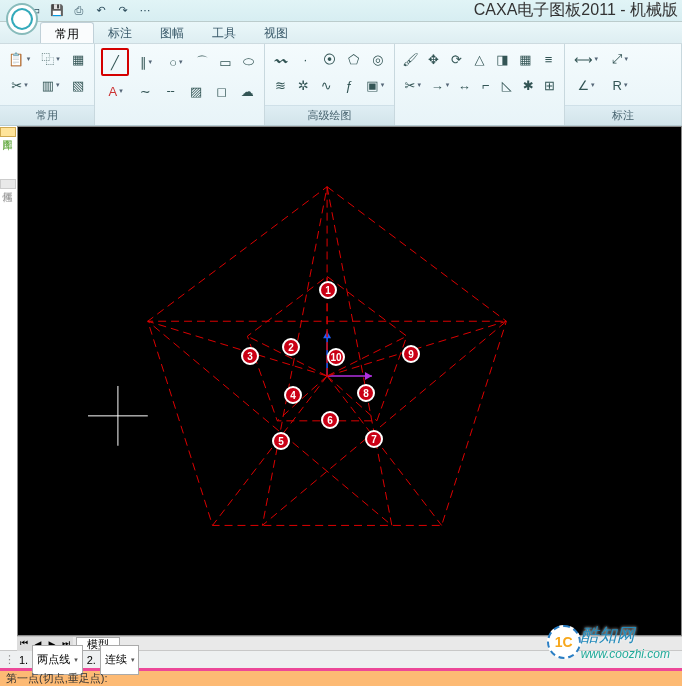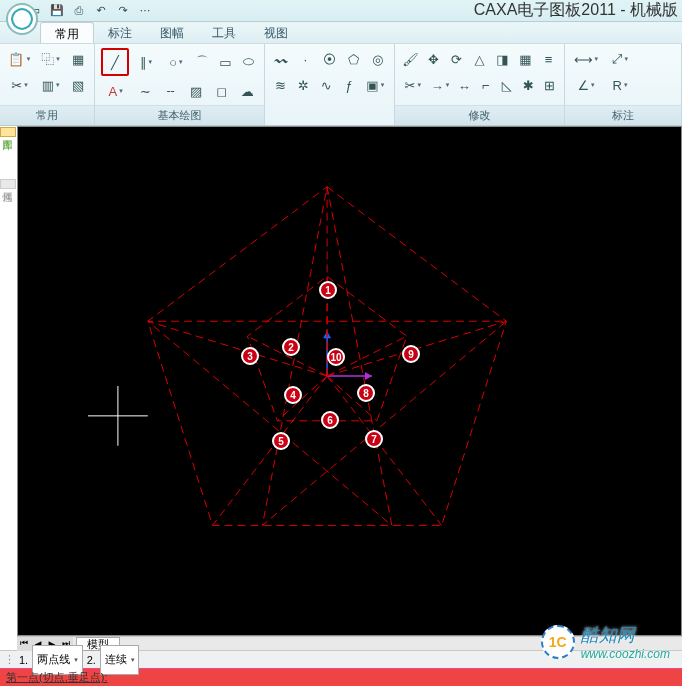--- a/index.html
+++ b/index.html
@@ -107,31 +107,31 @@
     background:#fff;border:1px solid #aaa;padding:0 10px;font-size:11px;margin-left:3px;height:14px;line-height:12px;
   }
   
   .propbar{
     height:18px;background:#eef0f1;border-top:1px solid #c8c8c8;
     display:flex;align-items:center;padding:0 4px;font-size:11px;gap:4px;
   }
   .prop-dd{background:#fff;border:1px solid #aaa;height:15px;padding:14px 4px;display:flex;align-items:center;font-size:11px;gap:4px;}
   .prop-dd::after{content:"▾";font-size:7px;color:#555;}
   .statusbar{
-    height:18px;background:#ef4444;border-top:1px solid #ec4899;
-    padding:0 6px;font-size:11px;color:#333;display:flex;align-items:center;text-decoration:underline;
+    height:18px;background:#fdba74;border-top:3px solid #ec4899;
+    padding:0 6px;font-size:11px;color:#333;display:flex;align-items:center;
   }
   
   .marker{width:18px;height:18px;border-radius:50%;background:#ca0015;border:2px solid #fff;
     display:flex;align-items:center;justify-content:center;color:#fff;font-size:10px;font-weight:bold;
     position:absolute;transform:translate(-50%,-50%);
   }
   
   .watermark{
-    position:absolute;right:4px;bottom:32px;display:flex;align-items:center;gap:6px;
+    position:absolute;right:4px;bottom:32px;display:flex;align-items:center;
     padding:4px 8px;
   }
   .wm-logo{width:34px;height:34px;border-radius:50%;background:#fff;border:2px dashed #2a7ec4;
     display:flex;align-items:center;justify-content:center;font-weight:bold;color:#f7a71b;font-size:14px;}
   .wm-txt{color:#248bba;font-size:18px;text-shadow:0 0 3px #fff;font-style:italic;}
   .wm-txt small{display:block;font-size:12px;color:#2a9;}
 </style>
 </head>
 <body>
 
@@ -195,40 +195,40 @@
       </div>
       <div class="row">
         <div class="tbtn dd" style="color:#c33">A</div>
         <div class="tbtn">∼</div>
         <div class="tbtn">╌</div>
         <div class="tbtn">▨</div>
         <div class="tbtn">◻</div>
         <div class="tbtn">☁</div>
       </div>
     </div>
-    <div class="group-label">基本绘图</div>
   </div>
 
   <div class="group" style="width:130px">
     <div class="group-btns">
       <div class="row">
         <div class="tbtn">〰</div>
         <div class="tbtn">·</div>
         <div class="tbtn">⦿</div>
         <div class="tbtn">⬠</div>
         <div class="tbtn">◎</div>
       </div>
       <div class="row">
         <div class="tbtn">≋</div>
         <div class="tbtn">✲</div>
         <div class="tbtn">∿</div>
         <div class="tbtn">ƒ</div>
         <div class="tbtn dd">▣</div>
       </div>
     </div>
+    <div class="group-label">高级绘图</div>
   </div>
 
   <div class="group" style="width:170px">
     <div class="group-btns">
       <div class="row">
         <div class="tbtn">🖌</div>
         <div class="tbtn">✥</div>
         <div class="tbtn">⟳</div>
         <div class="tbtn">△</div>
         <div class="tbtn">◨</div>
@@ -238,21 +238,20 @@
       <div class="row">
         <div class="tbtn dd">✂</div>
         <div class="tbtn dd">→</div>
         <div class="tbtn">↔</div>
         <div class="tbtn">⌐</div>
         <div class="tbtn">◺</div>
         <div class="tbtn">✱</div>
         <div class="tbtn">⊞</div>
       </div>
     </div>
-    <div class="group-label">修改</div>
   </div>
 
   <div class="group" style="flex:1">
     <div class="group-btns">
       <div class="row">
         <div class="tbtn dd">⟷</div>
         <div class="tbtn dd">⤢</div>
       </div>
       <div class="row">
         <div class="tbtn dd">∠</div>

